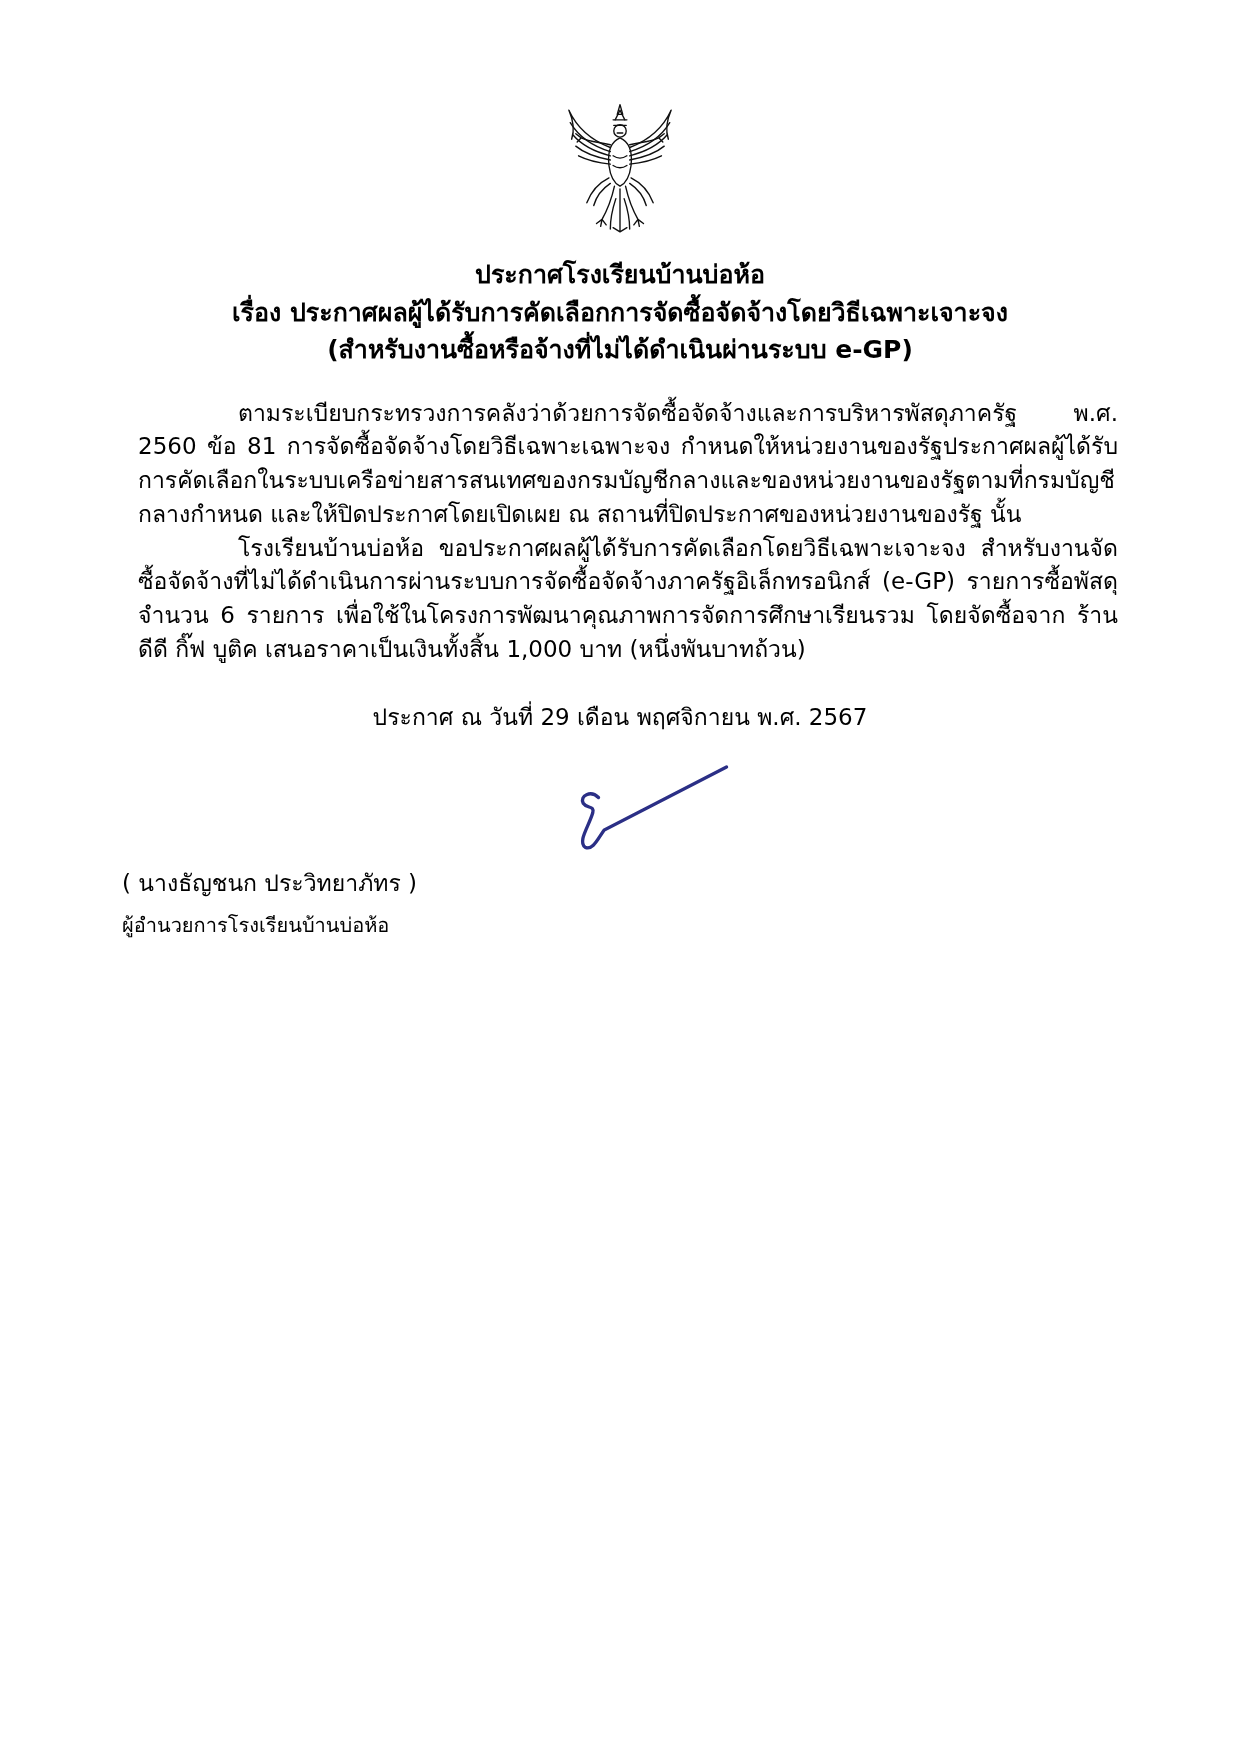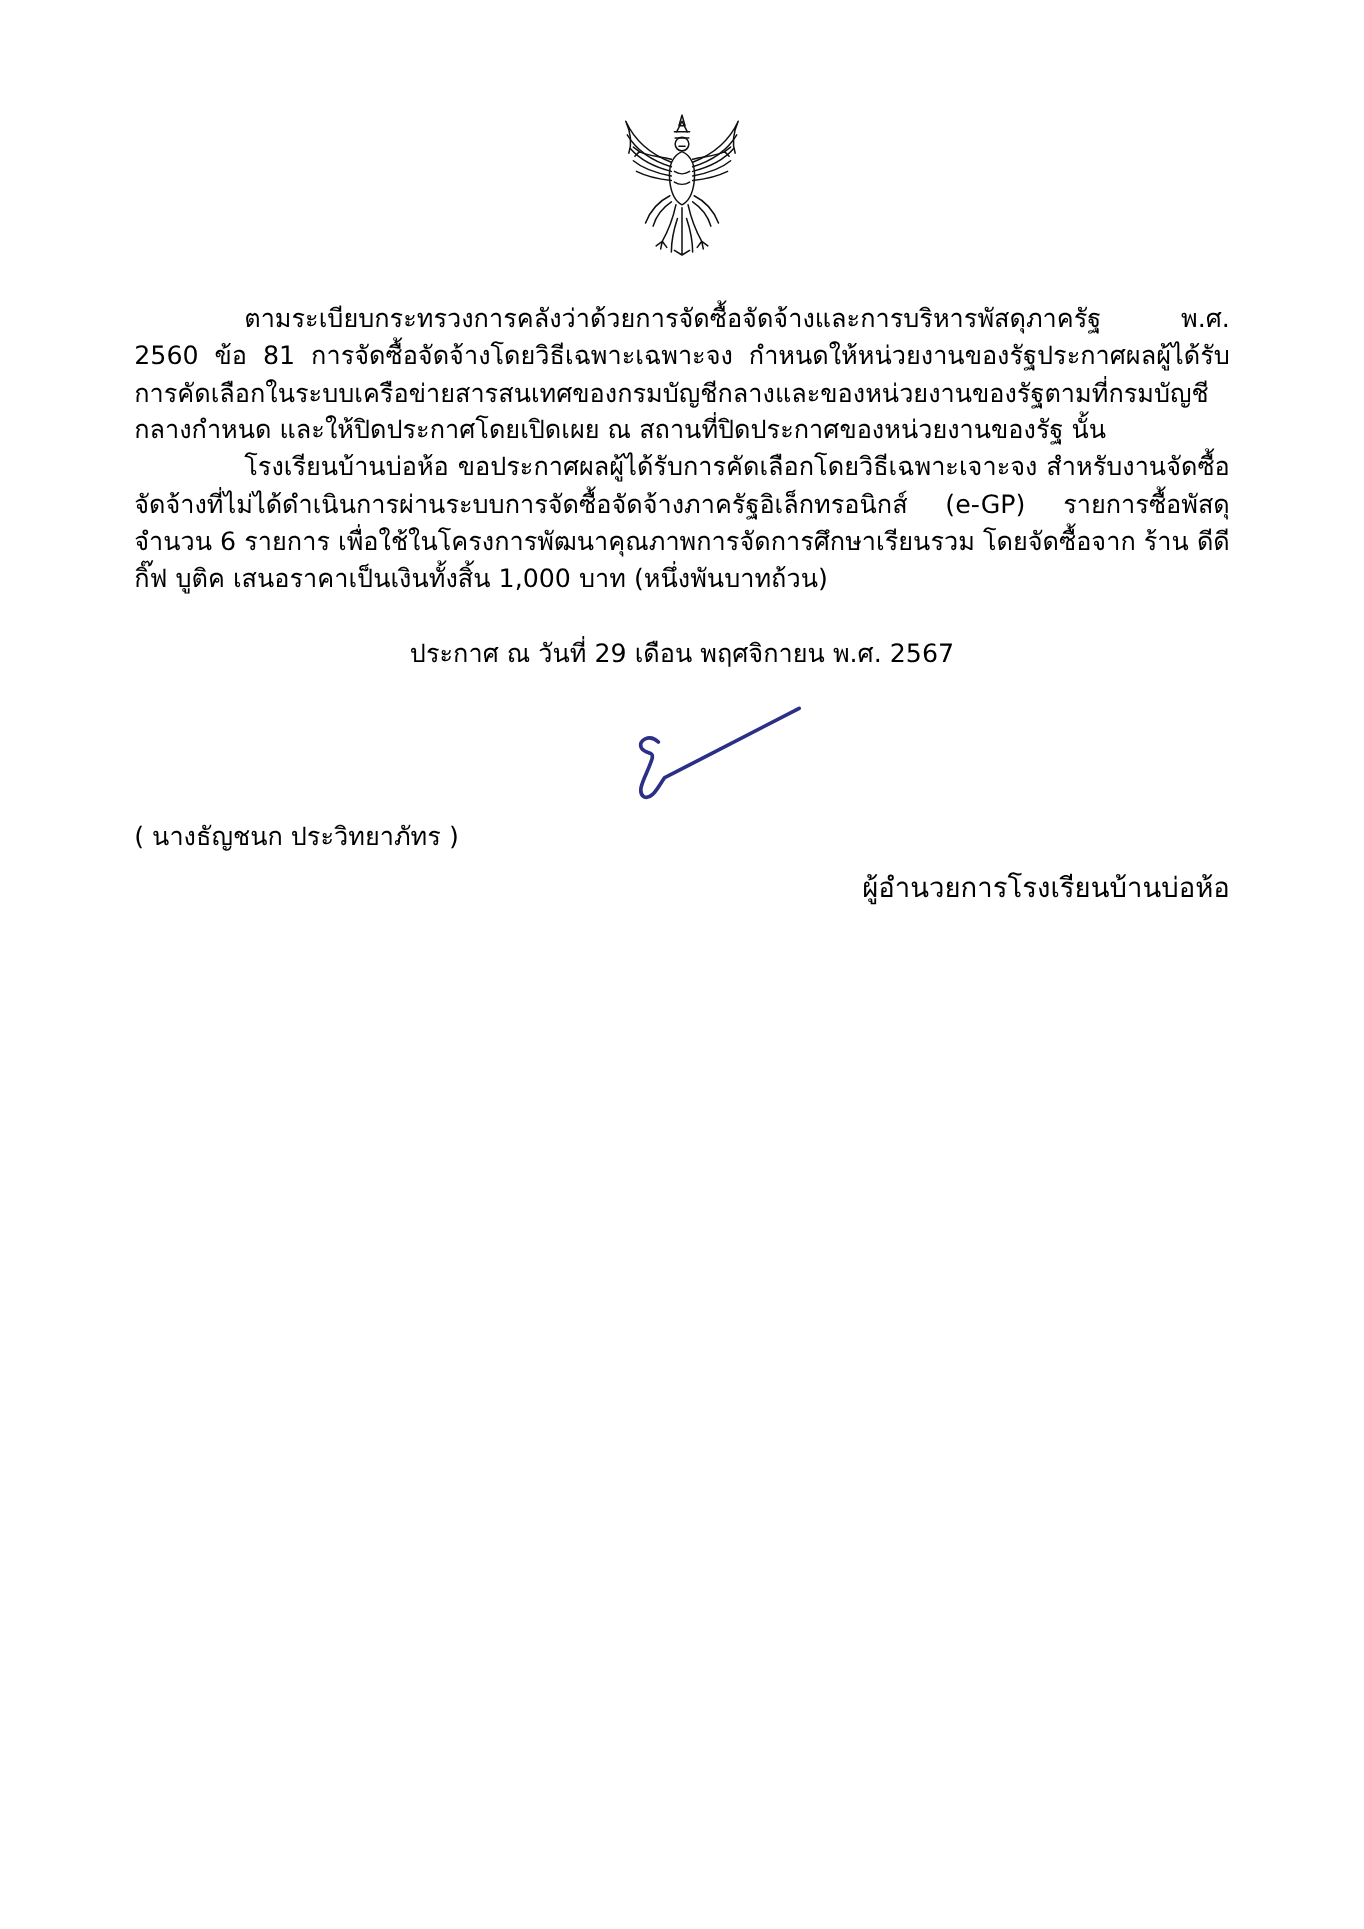--- a/index.html
+++ b/index.html
@@ -11,27 +11,27 @@
     background: #ffffff;
     color: #000000;
     font-family: "DejaVu Sans", "Liberation Sans", sans-serif;
     box-sizing: border-box;
     padding: 100px 122px 80px 122px;
   }
   .emblem-row { display: flex; justify-content: center; }
   .emblem-row svg { width: 152px; height: 142px; }
   .titles { text-align: center; font-weight: bold; font-size: 25px; line-height: 1.5; margin-top: 10px; }
   .titles .t-line { margin: 0; }
-  .body-block { margin-top: 28px; font-size: 23px; line-height: 1.47; text-align: justify; }
+  .body-block { margin-top: 28px; font-size: 23px; line-height: 1.47; text-align: justify; margin-left: 16px; }
   .body-block p { margin: 0; text-indent: 100px; }
   .date-line { text-align: center; font-size: 23px; margin-top: 32px; }
   .signature-row { display: flex; justify-content: center; margin-top: 26px; transform: translateX(32px); }
   .signature-row svg { width: 172px; height: 96px; }
   .sign-name { text-align: left; font-size: 23px; margin-top: 4px; }
-  .sign-title { text-align: right; font-size: 25px; margin-top: 8px; }
+  .sign-title { text-align: left; font-size: 20px; margin-top: 8px; }
 </style>
 </head>
 <body>
 
 <div class="page">
 
   <div class="emblem-row">
     <span>
       <svg viewBox="0 0 220 200" fill="none" stroke="#101010" stroke-width="2" stroke-linecap="round" stroke-linejoin="round">
 
@@ -65,20 +65,25 @@
 
         <path d="M102 122 C98 140 92 156 84 170 M84 170 L76 176 M84 170 L82 180 M84 170 L90 178"></path>
         <path d="M118 122 C122 140 128 156 136 170 M136 170 L144 176 M136 170 L138 180 M136 170 L130 178"></path>
 
         <path d="M110 126 L110 188 M110 188 L100 182 M110 188 L120 182"></path>
         <path d="M104 140 C98 158 96 172 96 184 M116 140 C122 158 124 172 124 184"></path>
       </svg>
     </span>
   </div>
 
+  <div class="titles">
+    <p class="t-line">ประกาศโรงเรียนบ้านบ่อห้อ</p>
+    <p class="t-line">เรื่อง ประกาศผลผู้ได้รับการคัดเลือกการจัดซื้อจัดจ้างโดยวิธีเฉพาะเจาะจง</p>
+    <p class="t-line">(สำหรับงานซื้อหรือจ้างที่ไม่ได้ดำเนินผ่านระบบ e-GP)</p>
+  </div>
 
   <div class="body-block">
     <p>ตามระเบียบกระทรวงการคลังว่าด้วยการจัดซื้อจัดจ้างและการบริหารพัสดุภาครัฐ พ.ศ. 2560 ข้อ 81 การจัดซื้อจัดจ้างโดยวิธีเฉพาะเฉพาะจง กำหนดให้หน่วยงานของรัฐประกาศผลผู้ได้รับการคัดเลือกในระบบเครือข่ายสารสนเทศของกรมบัญชีกลางและของหน่วยงานของรัฐตามที่กรมบัญชีกลางกำหนด และให้ปิดประกาศโดยเปิดเผย ณ สถานที่ปิดประกาศของหน่วยงานของรัฐ นั้น</p>
     <p>โรงเรียนบ้านบ่อห้อ ขอประกาศผลผู้ได้รับการคัดเลือกโดยวิธีเฉพาะเจาะจง สำหรับงานจัดซื้อจัดจ้างที่ไม่ได้ดำเนินการผ่านระบบการจัดซื้อจัดจ้างภาครัฐอิเล็กทรอนิกส์ (e-GP) รายการซื้อพัสดุ จำนวน 6 รายการ เพื่อใช้ในโครงการพัฒนาคุณภาพการจัดการศึกษาเรียนรวม โดยจัดซื้อจาก ร้าน ดีดี กิ๊ฟ บูติค เสนอราคาเป็นเงินทั้งสิ้น 1,000 บาท  (หนึ่งพันบาทถ้วน)</p>
   </div>
 
   <div class="date-line">ประกาศ ณ วันที่ 29 เดือน พฤศจิกายน พ.ศ. 2567</div>
 
   <div class="signature-row">
     <span>

